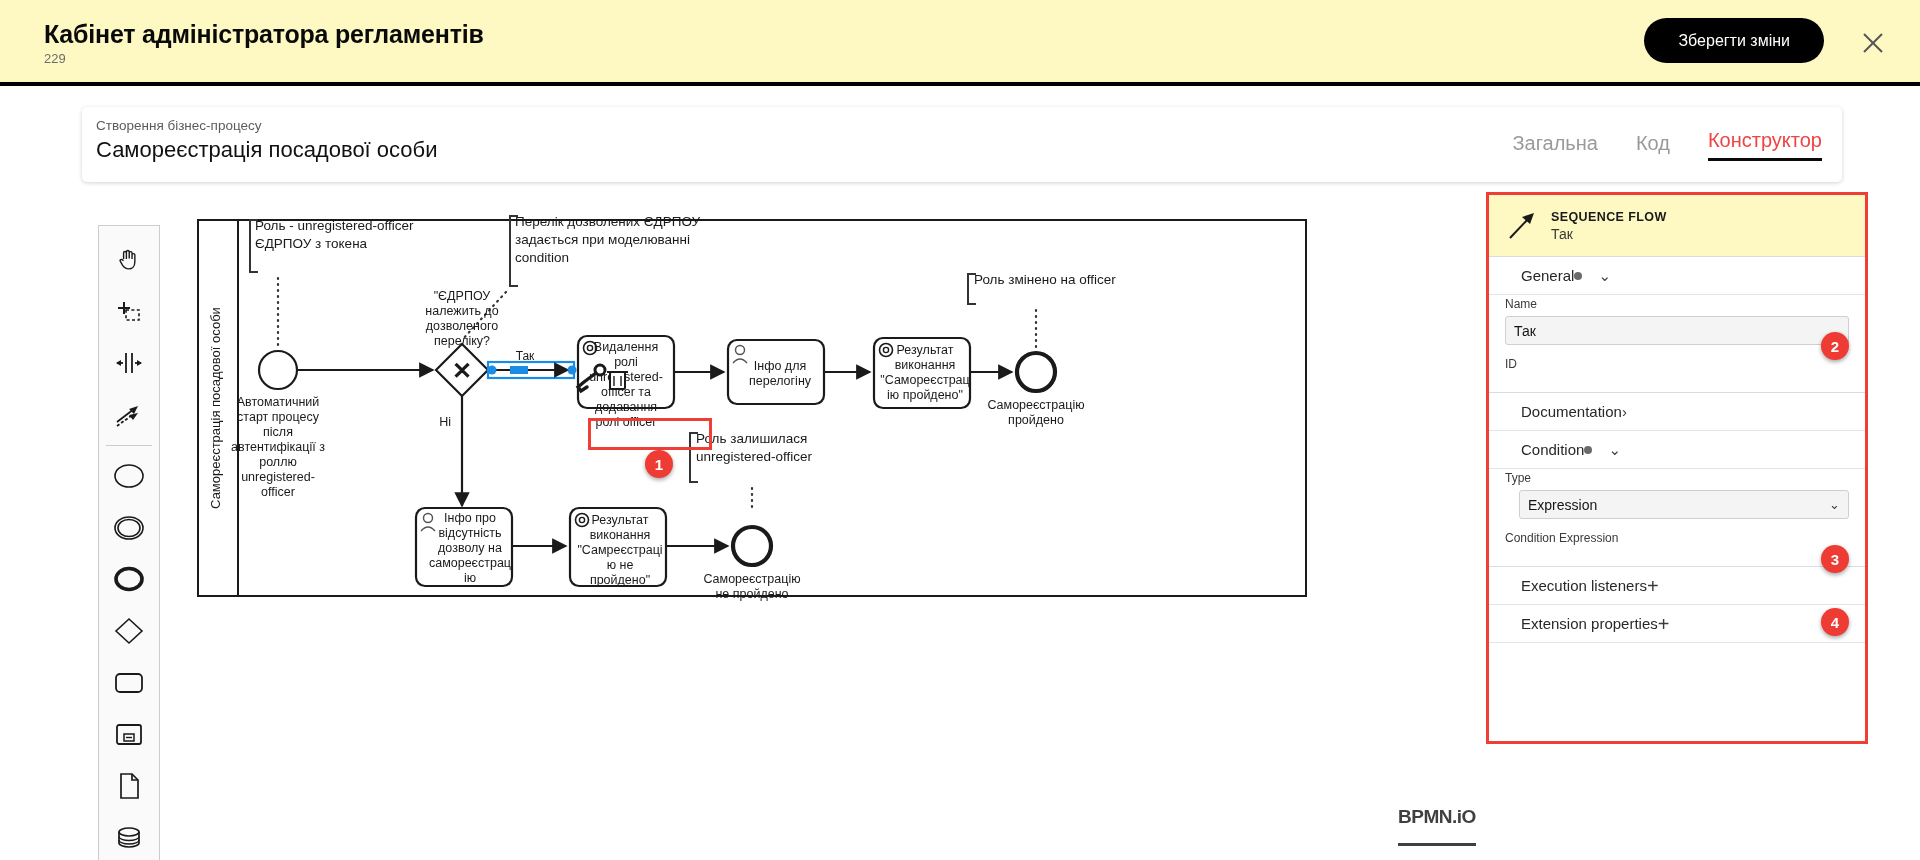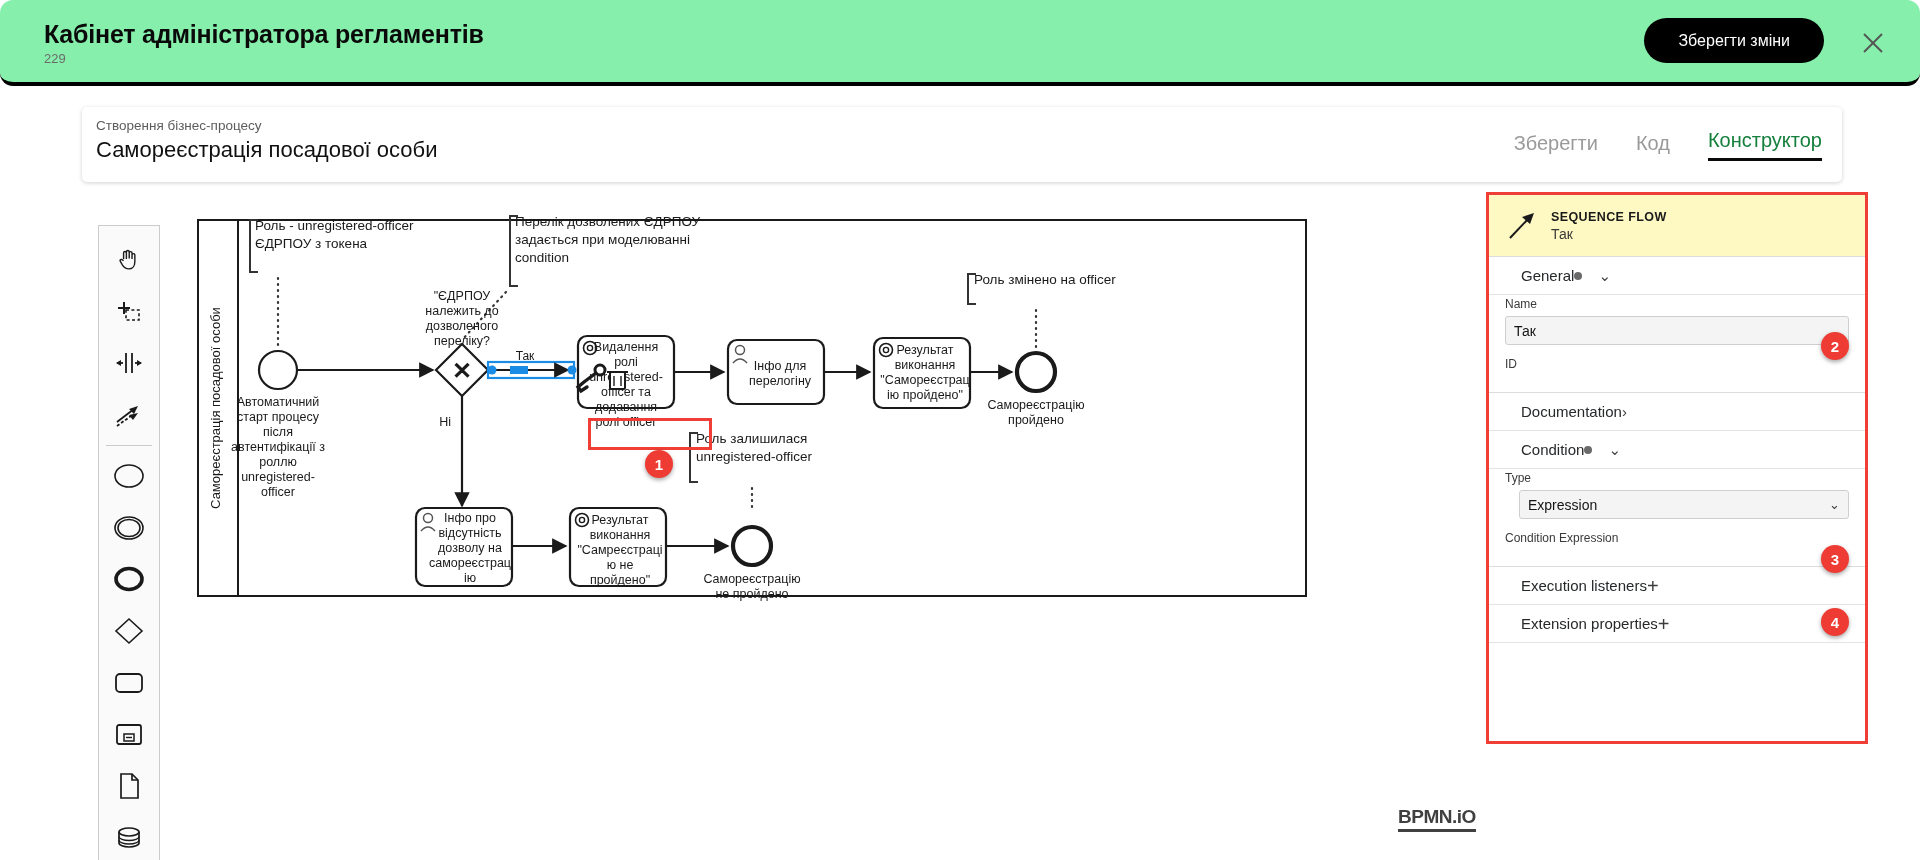--- a/index.html
+++ b/index.html
@@ -5,21 +5,21 @@
   * { box-sizing: border-box; margin: 0; padding: 0; }
   html, body {
     width: 1920px; height: 860px;
     font-family: "Liberation Sans", sans-serif;
     background: #ffffff; overflow: hidden;
   }
 
   
   .topbar {
     position: absolute; left: 0; top: 0; width: 1920px; height: 86px;
-    background: #86efac; border-bottom: 4px solid #000000; border-radius: 13px;
+    background: #fef9c3; border-bottom: 4px solid #000000;
   }
   .topbar-title {
     position: absolute; left: 44px; top: 20px;
     font-size: 25px; font-weight: bold; color: #0a0a0a; letter-spacing: -0.2px;
   }
   .topbar-sub {
     position: absolute; left: 44px; top: 51px;
     font-size: 13px; color: #6b6b6b;
   }
   .save-btn {
@@ -54,21 +54,21 @@
   }
   .tabs {
     position: absolute; right: 20px; top: 22px;
     display: flex; align-items: flex-end; gap: 38px;
   }
   .tab {
     font-size: 20px; color: #9a9a9a; cursor: pointer;
     padding-bottom: 6px; white-space: nowrap;
   }
   .tab.active {
-    color: #15803d; border-bottom: 3px solid #0a0a0a;
+    color: #ef4444; border-bottom: 3px solid #0a0a0a;
   }
 
   
   .palette {
     position: absolute; left: 98px; top: 225px;
     width: 62px; height: 640px;
     background: #fafafa; border: 1px solid #cccccc;
     display: flex; flex-direction: column; align-items: center;
     padding-top: 8px;
   }
@@ -80,21 +80,21 @@
   .pal-sep { width: 46px; height: 1px; background: #cccccc; margin: 4px 0; }
 
   
   .diagram {
     position: absolute; left: 170px; top: 190px; width: 1320px; height: 670px;
   }
   .bpmn-logo {
     position: absolute; left: 1398px; top: 806px;
     font-size: 19px; font-weight: bold; color: #404040;
     letter-spacing: -0.5px; border-bottom: 3px solid #404040;
-    padding-bottom: 1px;
+    padding-bottom: 15px;
   }
 
   
   .props {
     position: absolute; left: 1486px; top: 192px; width: 382px; height: 552px;
     background: #ffffff; border: 3px solid #ef3e36;
   }
   .props-head {
     height: 62px; background: #fef9c3; border-bottom: 1px solid #dcdcdc;
     display: flex; align-items: center; padding: 0 16px; gap: 12px;
@@ -170,21 +170,21 @@
       <line x1="4" y1="4" x2="22" y2="22" stroke="#555" stroke-width="2"></line>
       <line x1="22" y1="4" x2="4" y2="22" stroke="#555" stroke-width="2"></line>
     </svg>
   </div>
 </div>
 
 <div class="subcard">
   <div class="subcard-kicker">Створення бізнес-процесу</div>
   <div class="subcard-title">Самореєстрація посадової особи</div>
   <div class="tabs">
-    <div class="tab">Зберегти</div>
+    <div class="tab">Загальна</div>
     <div class="tab">Код</div>
     <div class="tab active">Конструктор</div>
   </div>
 </div>
 
 <div class="palette">
   <div class="pal-item">
     <svg width="26" height="26" viewBox="0 0 24 24" fill="none" stroke="#1a1a1a" stroke-width="1.3">
       <path d="M7 11V5.5a1.3 1.3 0 0 1 2.6 0V11M9.6 10.5V4.6a1.3 1.3 0 0 1 2.6 0v5.9M12.2 10.7V5.6a1.3 1.3 0 0 1 2.6 0v5.2M14.8 11V7.4a1.3 1.3 0 0 1 2.6 0v6.2c0 4-2.4 6.6-5.6 6.6-3 0-4.5-1.4-5.8-3.5L4 13.2c-.6-1 .4-2.2 1.5-1.6L7 12.6"></path>
     </svg>

